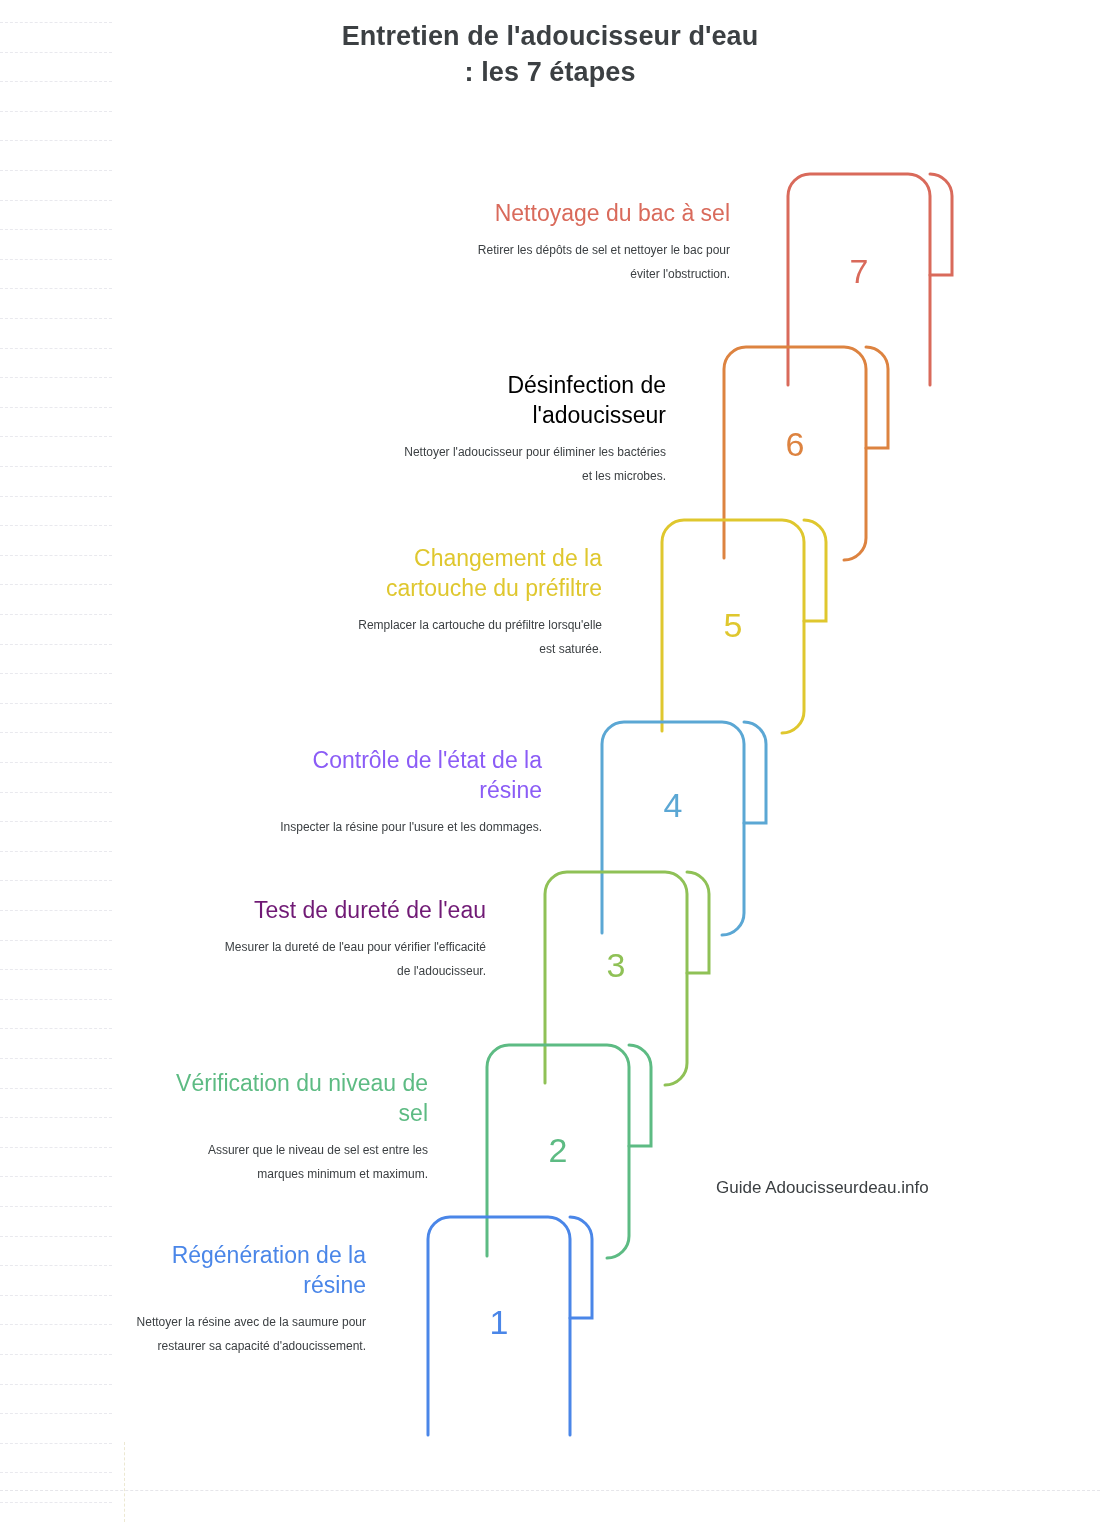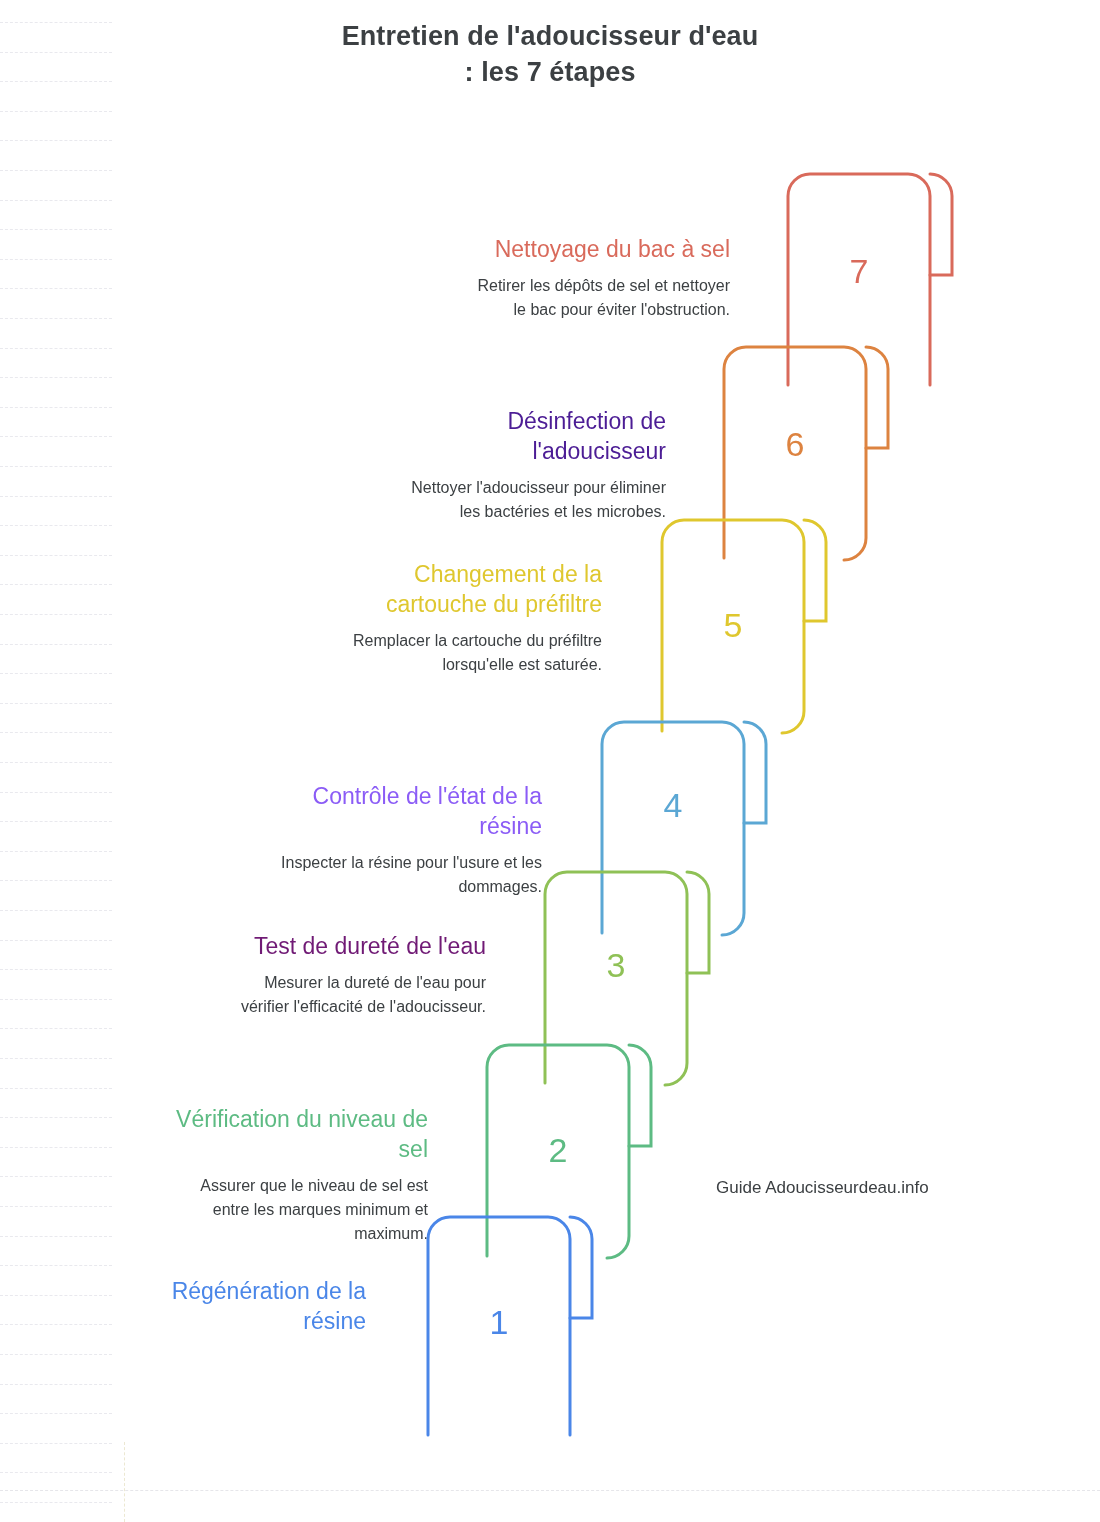--- a/index.html
+++ b/index.html
@@ -37,28 +37,27 @@
     color:#3c4043;letter-spacing:.1px;
     white-space:pre-line;
   }
 
   
   .step{position:absolute;}
 
   .step-text{
     position:absolute;
     text-align:right;
-    margin-top:36px;
   }
   .step-head{
     font-size:23px;line-height:30px;font-weight:400;
     margin:0 0 10px 0;
   }
   .step-desc{
-    font-size:16px;line-height:24px;color:#3c4043;
+    font-size:12px;line-height:24px;color:#3c4043;
     margin:0;
   }
 
   
   .card{position:absolute;}
   .card svg{display:block;overflow:visible;}
   .card-num{
     position:absolute;
     font-size:34px;line-height:34px;font-weight:400;
     text-align:center;
@@ -145,34 +144,34 @@
       <svg width="180" height="215" viewBox="0 0 180 215" aria-hidden="true">
         <path d="M 2 213 L 2 24 A 22 22 0 0 1 24 2 L 122 2 A 22 22 0 0 1 144 24 L 144 213" fill="none" stroke="#d96a5b" stroke-width="3" stroke-linecap="round"></path>
         <path d="M 144 2 A 22 22 0 0 1 166 24 L 166 103 L 144 103" fill="none" stroke="#d96a5b" stroke-width="3" stroke-linecap="round"></path>
       </svg>
       <div class="card-num" style="left:0px;top:82px;width:146px;color:#d96a5b;">7</div>
     </div>
   </div>
 
   <div class="step">
     <div class="step-text" style="left:404px;top:370px;width:262px;">
-      <div class="step-head" style="color:#4c1d95;">Désinfection de l'adoucisseur</div>
+      <div class="step-head" style="color:#000000;">Désinfection de l'adoucisseur</div>
       <div class="step-desc">Nettoyer l'adoucisseur pour éliminer les bactéries et les microbes.</div>
     </div>
     <div class="card" style="left:722px;top:345px;">
       <svg width="180" height="215" viewBox="0 0 180 215" aria-hidden="true">
         <path d="M 2 213 L 2 24 A 22 22 0 0 1 24 2 L 122 2 A 22 22 0 0 1 144 24 L 144 193 A 22 22 0 0 1 122 215" fill="none" stroke="#dd8340" stroke-width="3" stroke-linecap="round"></path>
         <path d="M 144 2 A 22 22 0 0 1 166 24 L 166 103 L 144 103" fill="none" stroke="#dd8340" stroke-width="3" stroke-linecap="round"></path>
       </svg>
       <div class="card-num" style="left:0px;top:82px;width:146px;color:#dd8340;">6</div>
     </div>
   </div>
 
   <div class="step">
-    <div class="step-text" style="left:340px;top:523px;width:262px;">
+    <div class="step-text" style="left:340px;top:543px;width:262px;">
       <div class="step-head" style="color:#dfc72e;">Changement de la cartouche du préfiltre</div>
       <div class="step-desc">Remplacer la cartouche du préfiltre lorsqu'elle est saturée.</div>
     </div>
     <div class="card" style="left:660px;top:518px;">
       <svg width="180" height="215" viewBox="0 0 180 215" aria-hidden="true">
         <path d="M 2 213 L 2 24 A 22 22 0 0 1 24 2 L 122 2 A 22 22 0 0 1 144 24 L 144 193 A 22 22 0 0 1 122 215" fill="none" stroke="#dfc72e" stroke-width="3" stroke-linecap="round"></path>
         <path d="M 144 2 A 22 22 0 0 1 166 24 L 166 103 L 144 103" fill="none" stroke="#dfc72e" stroke-width="3" stroke-linecap="round"></path>
       </svg>
       <div class="card-num" style="left:0px;top:90px;width:146px;color:#dfc72e;">5</div>
     </div>
@@ -216,20 +215,21 @@
         <path d="M 2 213 L 2 24 A 22 22 0 0 1 24 2 L 122 2 A 22 22 0 0 1 144 24 L 144 193 A 22 22 0 0 1 122 215" fill="none" stroke="#5dbb83" stroke-width="3" stroke-linecap="round"></path>
         <path d="M 144 2 A 22 22 0 0 1 166 24 L 166 103 L 144 103" fill="none" stroke="#5dbb83" stroke-width="3" stroke-linecap="round"></path>
       </svg>
       <div class="card-num" style="left:0px;top:90px;width:146px;color:#5dbb83;">2</div>
     </div>
   </div>
 
   <div class="step">
     <div class="step-text" style="left:104px;top:1240px;width:262px;">
       <div class="step-head" style="color:#4a86e8;">Régénération de la résine</div>
+      <div class="step-desc">Nettoyer la résine avec de la saumure pour restaurer sa capacité d'adoucissement.</div>
     </div>
     <div class="card" style="left:426px;top:1215px;">
       <svg width="180" height="222" viewBox="0 0 180 222" aria-hidden="true">
         <path d="M 2 220 L 2 24 A 22 22 0 0 1 24 2 L 122 2 A 22 22 0 0 1 144 24 L 144 220" fill="none" stroke="#4a86e8" stroke-width="3" stroke-linecap="round"></path>
         <path d="M 144 2 A 22 22 0 0 1 166 24 L 166 103 L 144 103" fill="none" stroke="#4a86e8" stroke-width="3" stroke-linecap="round"></path>
       </svg>
       <div class="card-num" style="left:0px;top:90px;width:146px;color:#4a86e8;">1</div>
     </div>
   </div>
 

